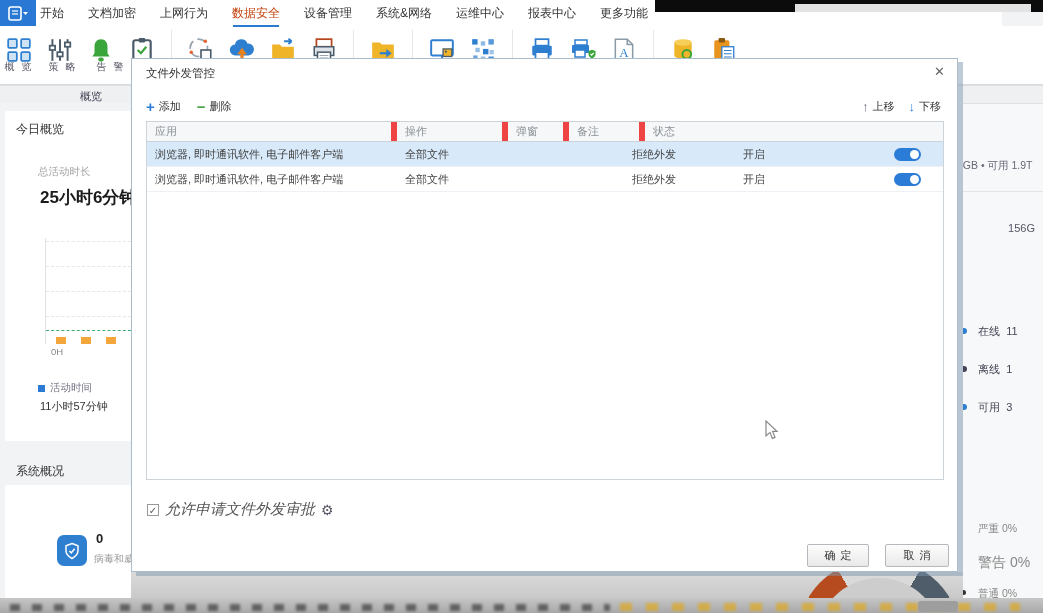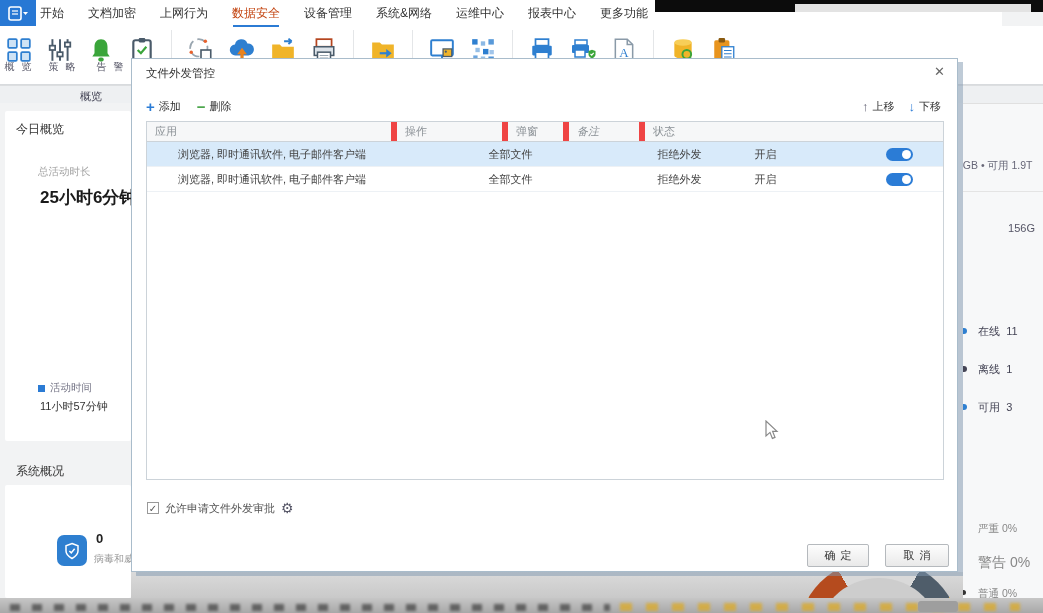--- a/index.html
+++ b/index.html
@@ -72,28 +72,28 @@
   .arrow-up { color:#667; font-weight:bold; font-size:13px; }
   .arrow-down { color:#2b7cd6; font-weight:bold; font-size:13px; }
 
   #tbl { position:absolute; left:14px; top:62px; width:798px; }
   #tbl-head { display:flex; height:21px; background:#f6f7f8; border:1px solid #ccd3d9; font-size:11px; color:#8a9095; }
   #tbl-head .hc { line-height:19px; padding-left:8px; border-right:6px solid #ef4444; overflow:hidden; white-space:nowrap; }
   #tbl-head .hc:last-child { border-right:none; }
   #tbl-body { border:1px solid #ccd3d9; border-top:none; height:338px; background:#fff; }
   .trow { display:flex; height:25px; font-size:11px; color:#444; border-bottom:1px solid #edf1f5; cursor:pointer; }
   .trow.selected { background:#d8eafa; }
-  .tc { line-height:25px; padding-left:0; white-space:nowrap; overflow:hidden;text-align:center; }
-  .c0{width:250px;} .c1{width:227px;} .c2{width:111px;} .c3{width:61px;} .c4{width:76px;font-style:italic;} .c5{width:71px;}
+  .tc { line-height:25px; padding-left:8px; white-space:nowrap; overflow:hidden; }
+  .c0{width:250px;} .c1{width:227px;} .c2{width:111px;} .c3{width:61px;} .c4{width:76px;} .c5{width:71px;}
   .toggle { position:relative; width:27px; height:13px; border-radius:7px; background:#2b7cd6; margin:6px 0 0 14px; cursor:pointer; }
   .toggle::after { content:""; position:absolute; right:2px; top:2px; width:9px; height:9px; border-radius:50%; background:#fff; }
 
   #approval { position:absolute; left:15px; top:441px; display:flex; gap:6px; align-items:center; }
   #chk { width:12px; height:12px; border:1px solid #999; background:#fff; font-size:10px; line-height:11px; text-align:center; color:#555; cursor:pointer; }
-  #approval-label { font-size:11px; color:#555; }
+  #approval-label { font-size:15px; color:#555;font-style:italic; }
   #gear { font-size:14px; color:#556; cursor:pointer; }
 
   .btn { position:absolute; top:485px; height:23px; border:1px solid #b5b9bd; border-radius:2px;
          background:linear-gradient(#fdfdfd,#e9e9e9); font-size:11px; color:#333; text-align:center;
          line-height:21px; letter-spacing:5px; text-indent:5px; cursor:pointer; }
   #btn-ok { left:675px; width:62px; }
   #btn-cancel { left:753px; width:64px; }
 
   #cursor { position:absolute; left:764px; top:420px; z-index:30; }
 </style>
@@ -276,20 +276,31 @@
 
   <div id="tabstrip">
     <span id="tab-overview">概览</span>
   </div>
 
   <div id="left-panel">
     <div class="card" style="left:5px; top:8px; width:126px; height:330px;"></div>
     <span class="lp-text" style="left:16px; top:18px; font-size:12px; color:#333;">今日概览</span>
     <span class="lp-text" style="left:38px; top:62px; font-size:10.5px; color:#a3a3a3;">总活动时长</span>
     <span class="lp-text" style="left:40px; top:83px; font-size:17px; font-weight:bold; color:#1a1a1a;">25小时6分钟</span>
+    <div id="mini-chart">
+      <div class="gl" style="top:3px"></div>
+        <div class="gl" style="top:28px"></div>
+      <div class="gl" style="top:53px"></div>
+        <div class="gl" style="top:78px"></div>
+      <div id="greenline"></div>
+      <div class="sq" style="left:10px"></div>
+      <div class="sq" style="left:35px"></div>
+      <div class="sq" style="left:60px"></div>
+      <span class="lp-text" style="left:5px; top:108px; font-size:9.5px; color:#888;">0H</span>
+    </div>
     <div id="legend-dot"></div>
     <span class="lp-text" style="left:50px; top:278px; font-size:10.5px; color:#778;">活动时间</span>
     <span class="lp-text" style="left:40px; top:296px; font-size:11px; color:#333;">11小时57分钟</span>
     <span class="lp-text" style="left:16px; top:360px; font-size:12px; color:#333;">系统概况</span>
     <div class="card" style="left:5px; top:382px; width:126px; height:113px;"></div>
     <div id="shield-badge">
       <svg width="18" height="18" viewBox="0 0 24 24">
           <path d="M12 2l8 3v7c0 5.5-8 10-8 10S4 17.5 4 12V5z" fill="none" stroke="#fff" stroke-width="2"></path>
           <path d="M8.5 12l2.5 2.5 4.5-5.5" stroke="#fff" stroke-width="2" fill="none"></path>
         </svg>

